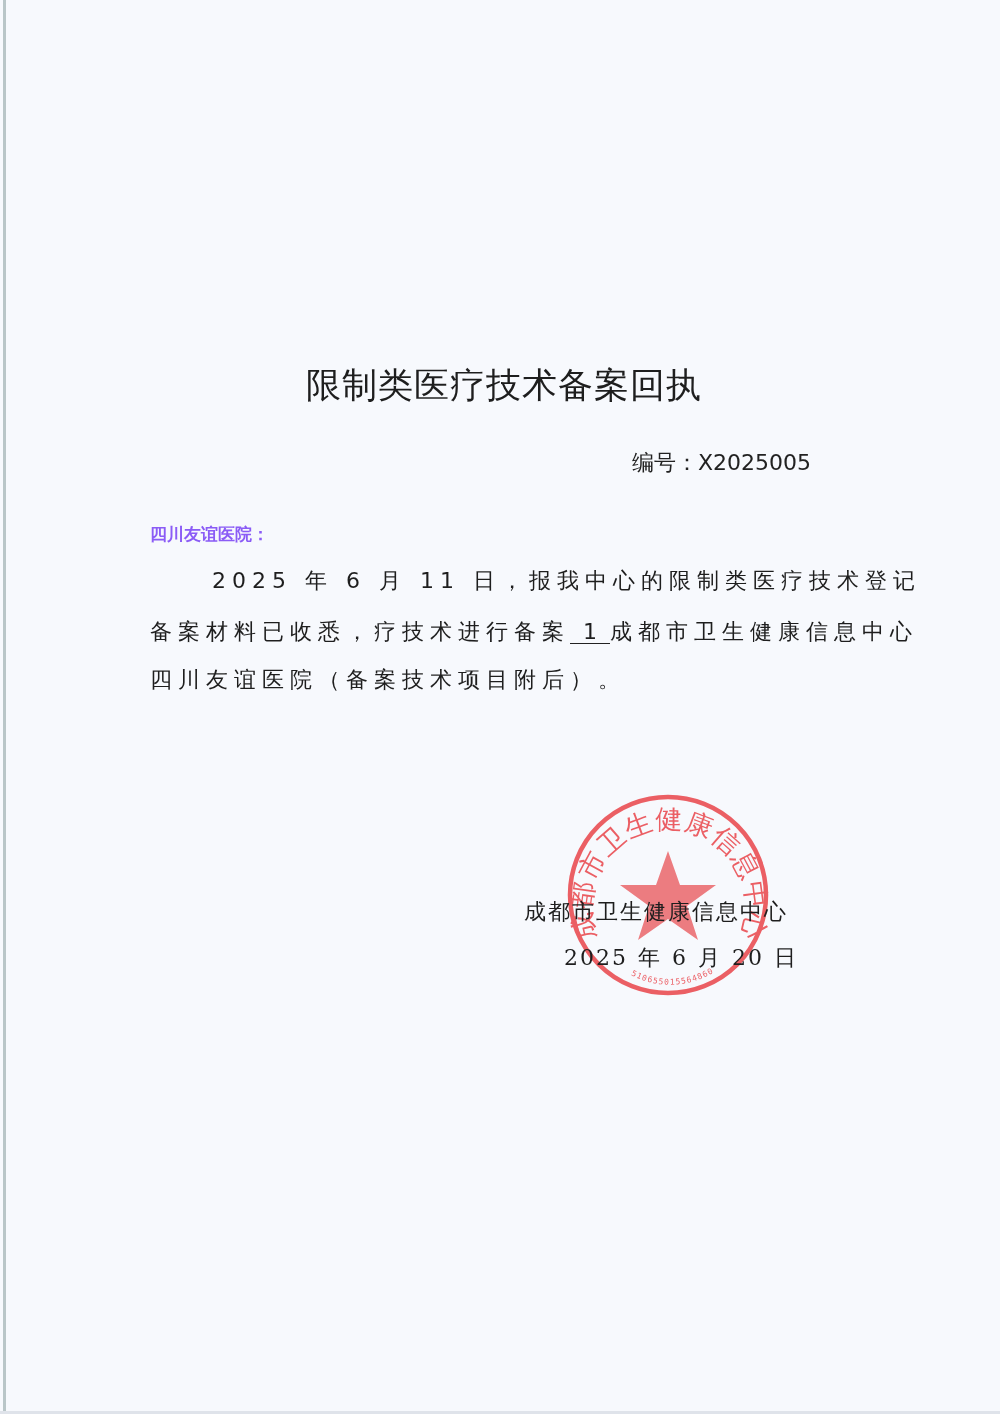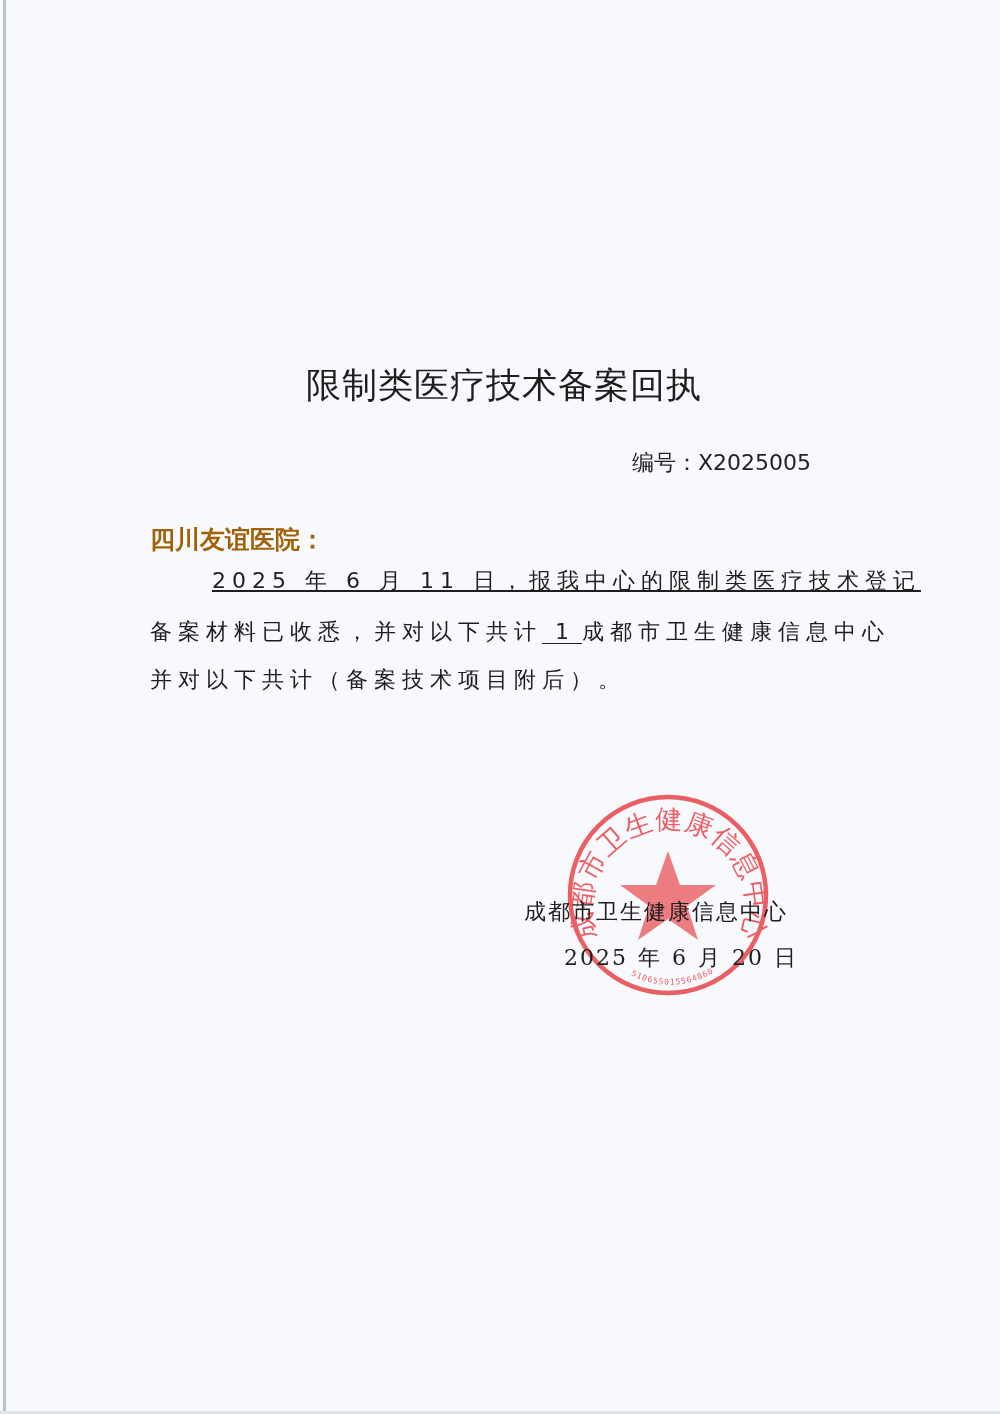--- a/index.html
+++ b/index.html
@@ -50,34 +50,34 @@
       font-size: 22px;
       color: #222;
       white-space: nowrap;
     }
     .recipient {
       position: absolute;
       left: 150px;
       top: 523px;
       font-family: "DejaVu Serif", "Liberation Serif", serif;
       font-weight: bold;
-      font-size: 25px;
-      color: #a16207;
+      font-size: 17px;
+      color: #8b5cf6;
       white-space: nowrap;
     }
     .body-line {
       position: absolute;
       left: 150px;
       font-family: "DejaVu Sans", "Liberation Sans", sans-serif;
       font-size: 22px;
       letter-spacing: 6px;
       color: #1e1e1e;
       white-space: nowrap;
     }
-    .line1 { top: 566px; left: 212px; text-decoration: underline; }
+    .line1 { top: 566px; left: 212px; }
     .line2 { top: 617px; }
     .line3 { top: 665px; }
     .count {
       display: inline-block;
       min-width: 40px;
       text-align: center;
       border-bottom: 1.5px solid #222;
       line-height: 22px;
       letter-spacing: 0;
     }
@@ -120,23 +120,23 @@
 <div class="title">限制类医疗技术备案回执</div>
 
 <div class="serial">
   <span>编号：</span><span>X2025005</span>
 </div>
 
 <div class="recipient">四川友谊医院：</div>
 
 <div class="body-line line1">2025 年 6 月  11 日，报我中心的限制类医疗技术登记</div>
 <div class="body-line line2">
-  <span>备案材料已收悉，并对以下共计</span><span class="count">1</span><span>成都市卫生健康信息中心</span>
+  <span>备案材料已收悉，疗技术进行备案</span><span class="count">1</span><span>成都市卫生健康信息中心</span>
 </div>
-<div class="body-line line3">并对以下共计（备案技术项目附后）。</div>
+<div class="body-line line3">四川友谊医院（备案技术项目附后）。</div>
 
 <svg class="stamp" viewBox="0 0 204 204" xmlns="http://www.w3.org/2000/svg">
   <defs>
     <path id="stampArc" d="M 34 150 A 78 78 0 1 1 172 150"></path>
     <path id="codeArc" d="M 58 178 A 84 84 0 0 0 150 178"></path>
   </defs>
   <circle cx="102" cy="102" r="98" fill="none" stroke="#e8343a" stroke-width="4.5"></circle>
   <polygon fill="#ea5a5e" points="102,58 114,92 150,92 121,113 132,147 102,126 72,147 83,113 54,92 90,92"></polygon>
   <text font-family="DejaVu Serif, Liberation Serif, serif" font-size="27" fill="#e8343a" letter-spacing="1">
     <textPath href="#stampArc" startOffset="2%">成都市卫生健康信息中心</textPath>

